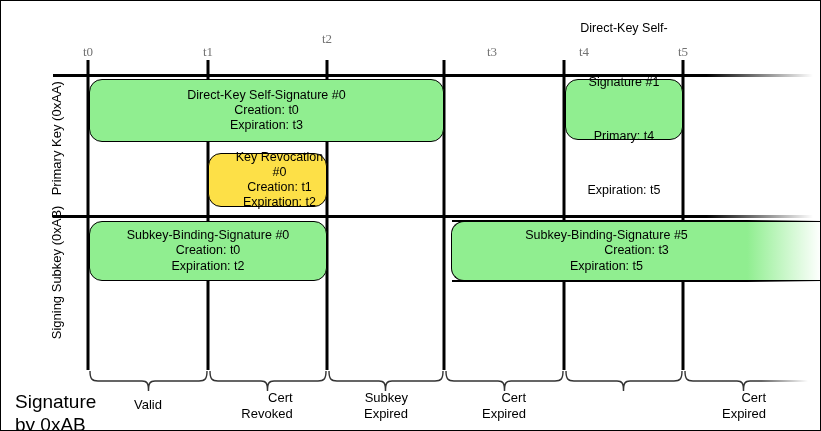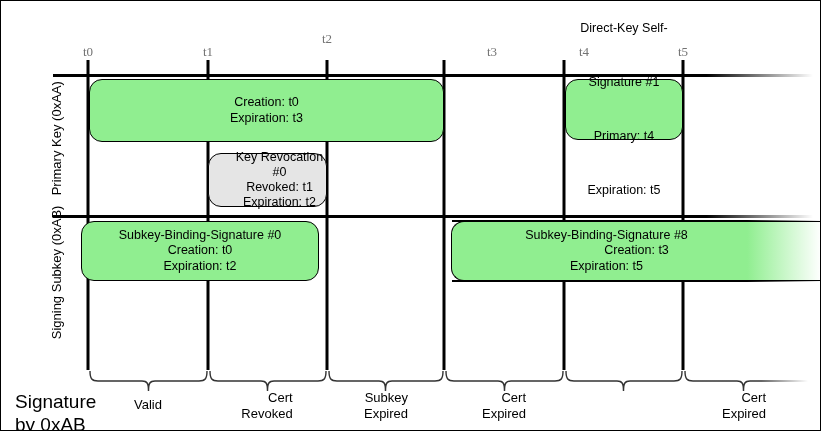--- a/index.html
+++ b/index.html
@@ -69,21 +69,21 @@
     flex-direction: column;
     align-items: center;
     justify-content: center;
     font-size: 12.5px;
     line-height: 1.22;
     color: #000;
     text-align: center;
     z-index: 5;
   }
   .sigbox.green { background: #90ee90; }
-  .sigbox.red   { background: #e5e5e5; padding-left: 24px; }
+  .sigbox.red   { background: #fde047; padding-left: 24px; }
   .sigbox.fade {
     background: linear-gradient(to right,
        #90ee90 0%, #90ee90 80%, rgba(144,238,144,0) 100%);
     border-right: none;
     border-radius: 13px 0 0 13px;
   }
   .sigbox.fade::before,
   .sigbox.fade::after {
     content: "";
     position: absolute;
@@ -144,45 +144,46 @@
   <div class="row-label" style="left:-4px; top:130px; width:120px;">
     <span class="ln">Primary Key</span>
     <span class="ln">(0xAA)</span>
   </div>
   <div class="row-label" style="left:-4px; top:271px; width:120px;">
     <span class="ln">Signing Subkey</span>
     <span class="ln">(0xAB)</span>
   </div>
 
   <div class="sigbox green" style="left:88px; top:78px; width:355px; height:63px;">
+    <span class="ln">Direct-Key Self-Signature #0</span>
     <span class="ln">Creation: t0</span>
     <span class="ln">Expiration: t3</span>
   </div>
 
   <div class="sigbox red" style="left:207px; top:152px; width:119px; height:54px;">
     <span class="ln">Key Revocation #0</span>
-    <span class="ln">Revoked: t1</span>
+    <span class="ln">Creation: t1</span>
     <span class="ln">Expiration: t2</span>
   </div>
 
   <div class="sigbox green" style="left:564px; top:78px; width:118px; height:61px;gap:39px;">
     <span class="ln">Direct-Key Self-</span>
     <span class="ln">Signature #1</span>
     <span class="ln">Primary: t4</span>
     <span class="ln">Expiration: t5</span>
   </div>
 
-  <div class="sigbox green" style="left:80px; top:220px; width:238px; height:60px;">
+  <div class="sigbox green" style="left:88px; top:220px; width:238px; height:60px;">
     <span class="ln">Subkey-Binding-Signature #0</span>
     <span class="ln">Creation: t0</span>
     <span class="ln">Expiration: t2</span>
   </div>
 
   <div class="sigbox fade" style="left:450px; top:220px; width:370px; height:60px;">
-    <span class="ln" style="margin-right:60px;">Subkey-Binding-Signature #8</span>
+    <span class="ln" style="margin-right:60px;">Subkey-Binding-Signature #5</span>
     <span class="ln" style="">Creation: t3</span>
     <span class="ln" style="margin-right:60px;">Expiration: t5</span>
   </div>
 
   <div class="legend-title" style="left:14px; top:390px;">
     <span class="ln">Signature</span><br>
     <span class="ln">by 0xAB</span>
   </div>
 
   <svg class="brace" style="left:87px; top:369px;" width="121" height="22" viewBox="0 0 121 22">

